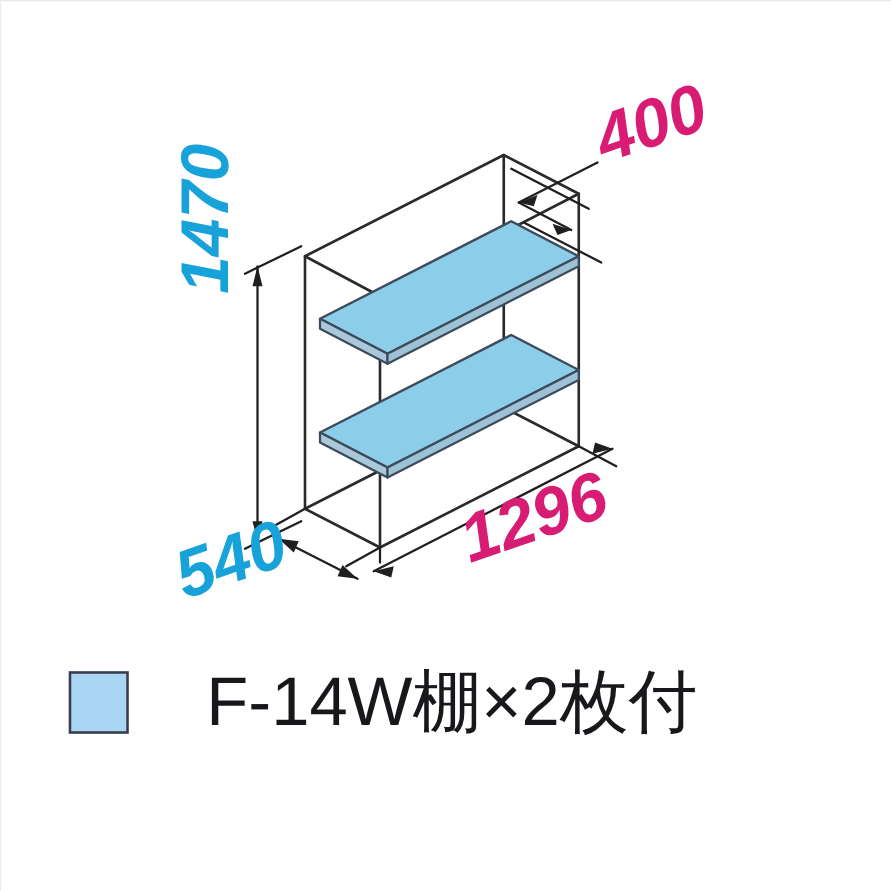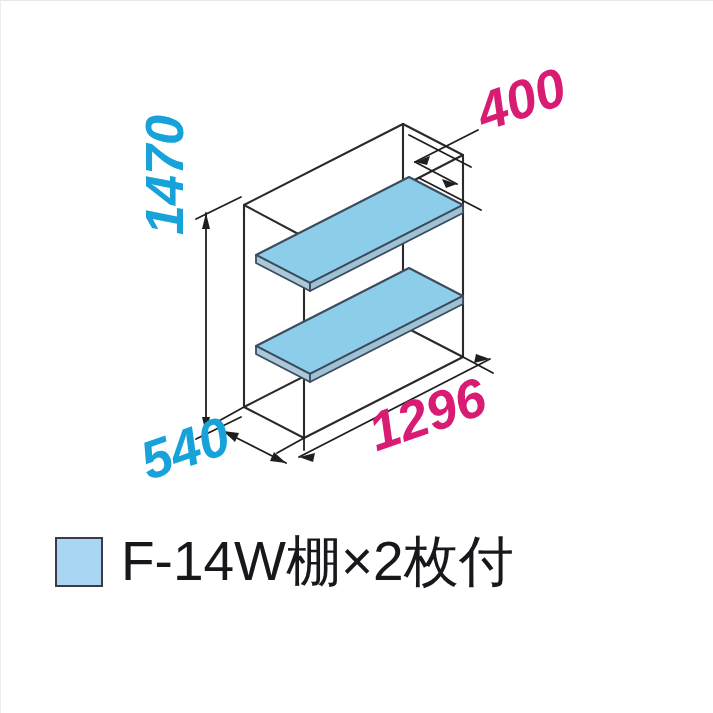--- a/index.html
+++ b/index.html
@@ -29,20 +29,21 @@
     width: 713px;
     height: 713px;
     display: block;
   }
   .legend-row {
     position: absolute;
     left: 54px;
     top: 533px;
     display: flex;
     align-items: center;
+    gap: 44px;
   }
   .legend-swatch {
     width: 48px;
     height: 50px;
     box-sizing: border-box;
     border: 2px solid #3b3b4a;
     background: #a9d6f2;
   }
   .legend-label {
     margin-left: 18px;

